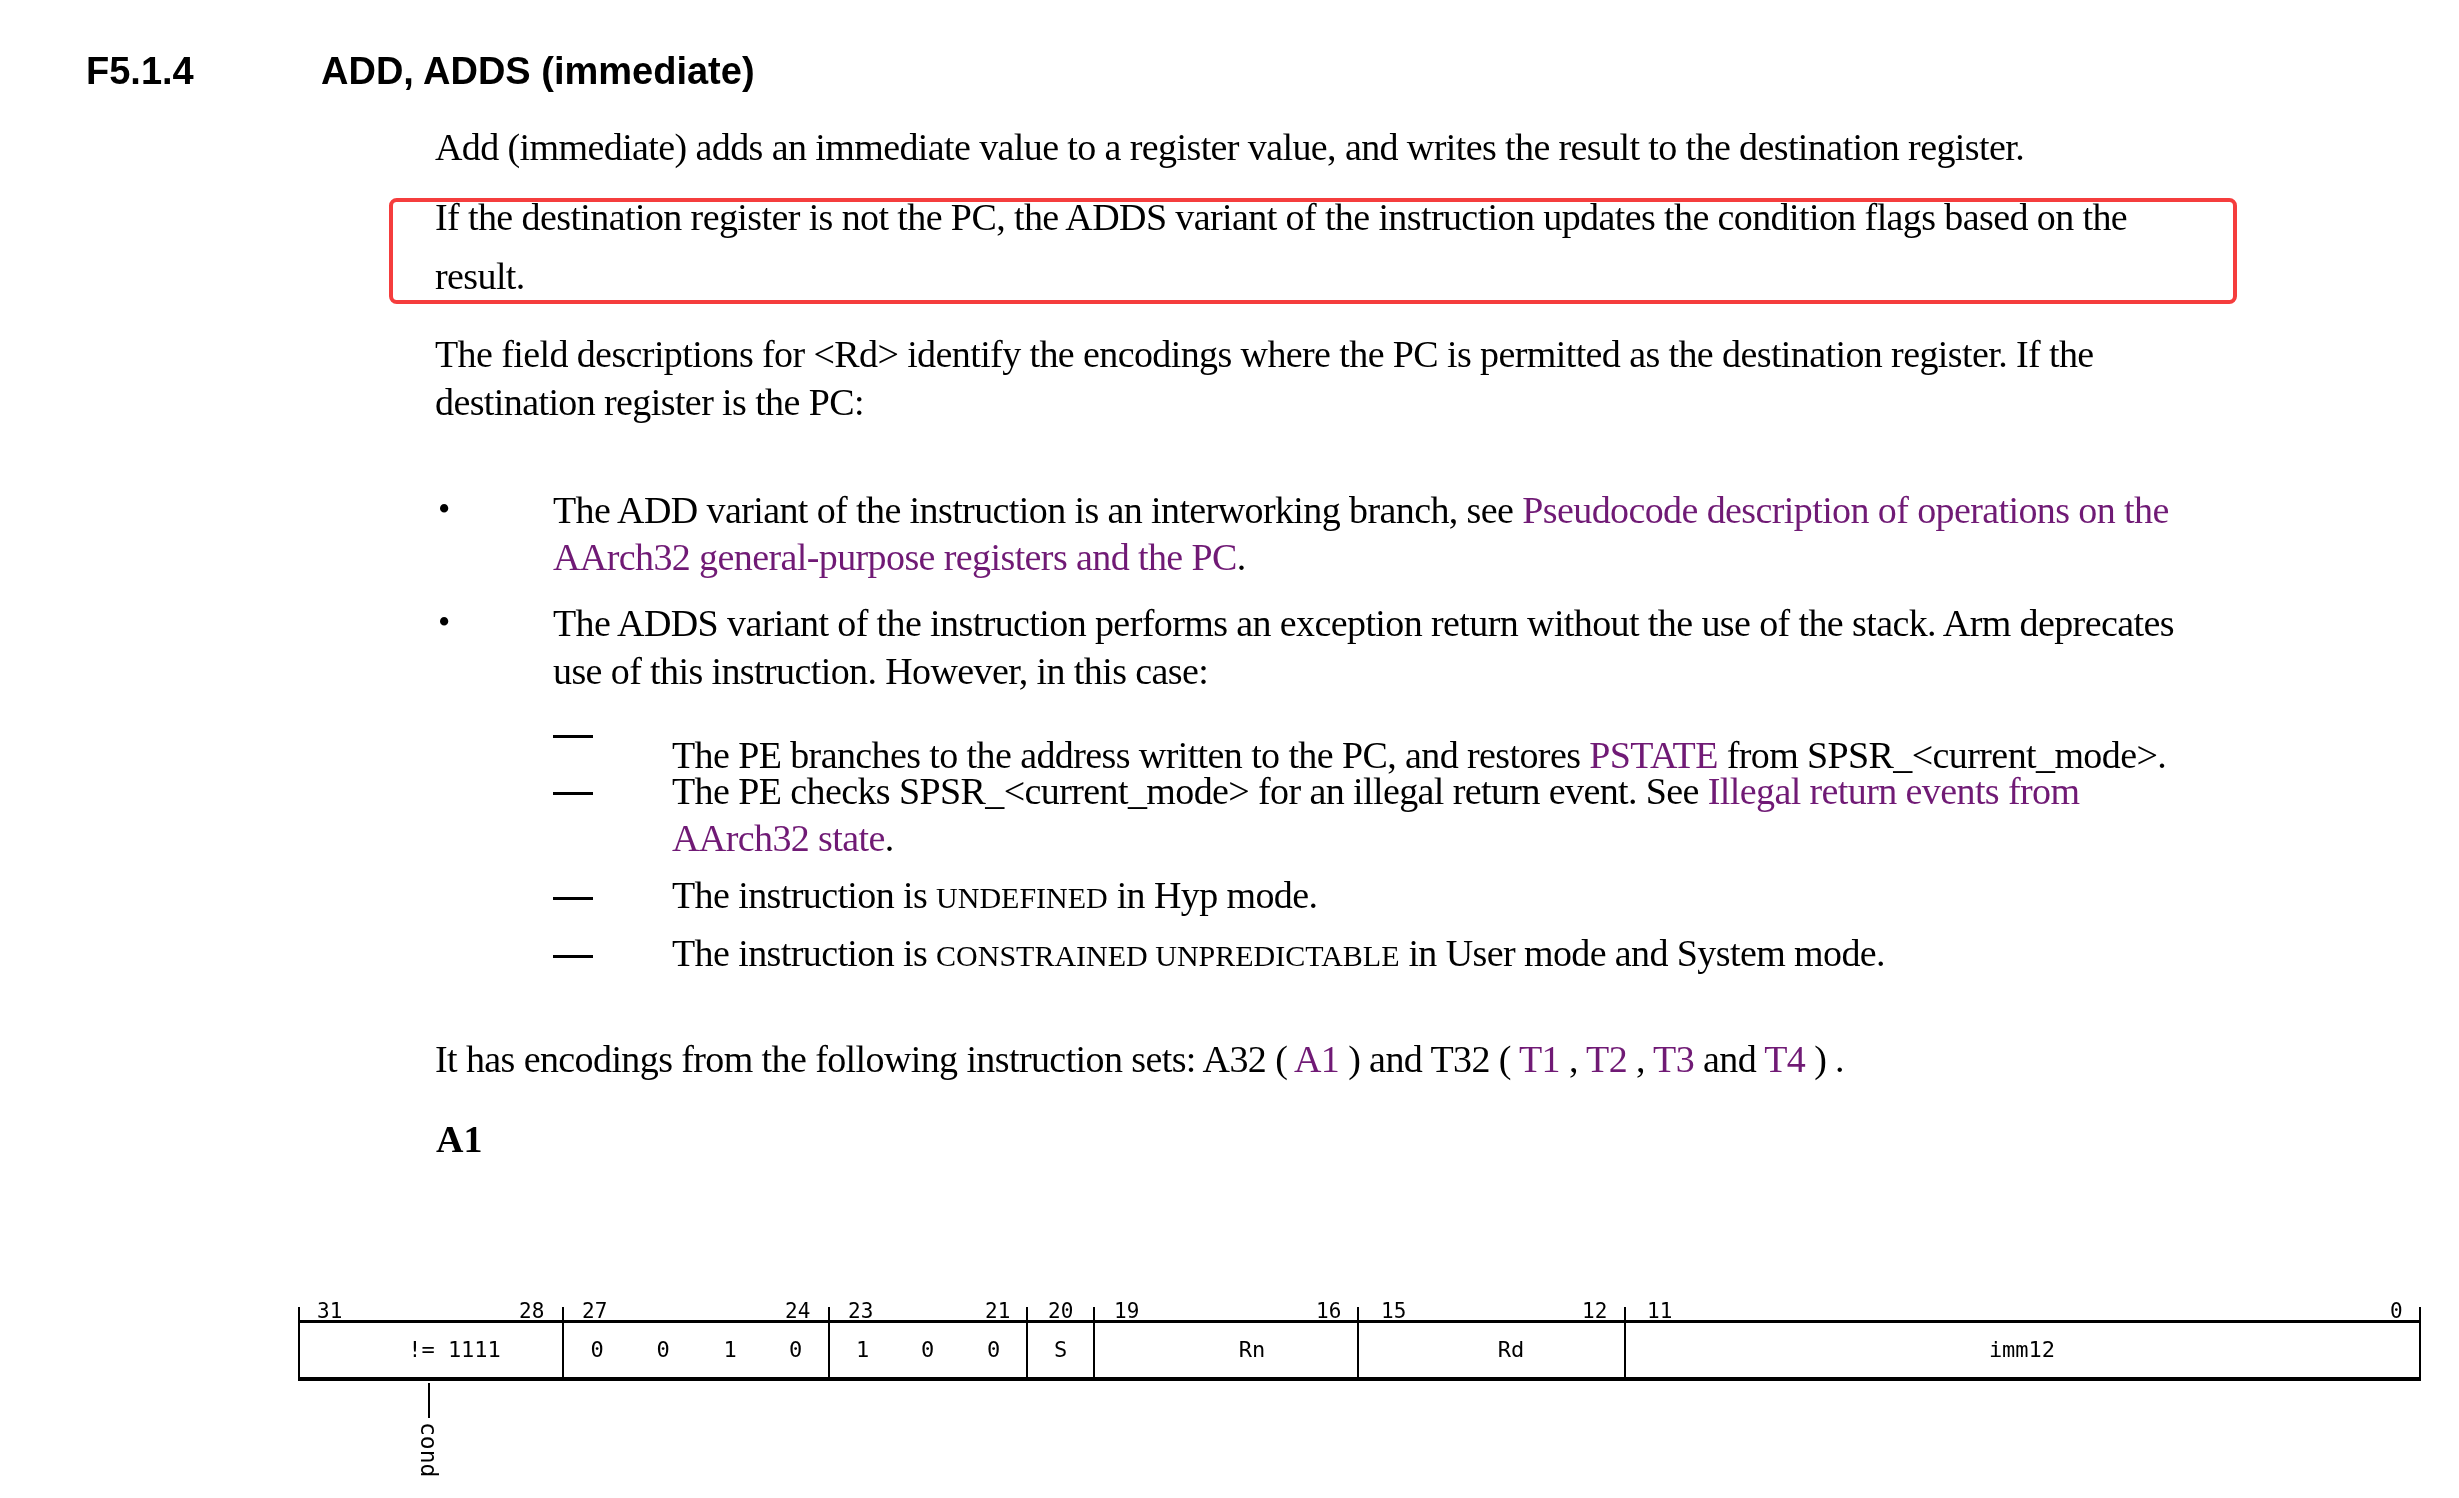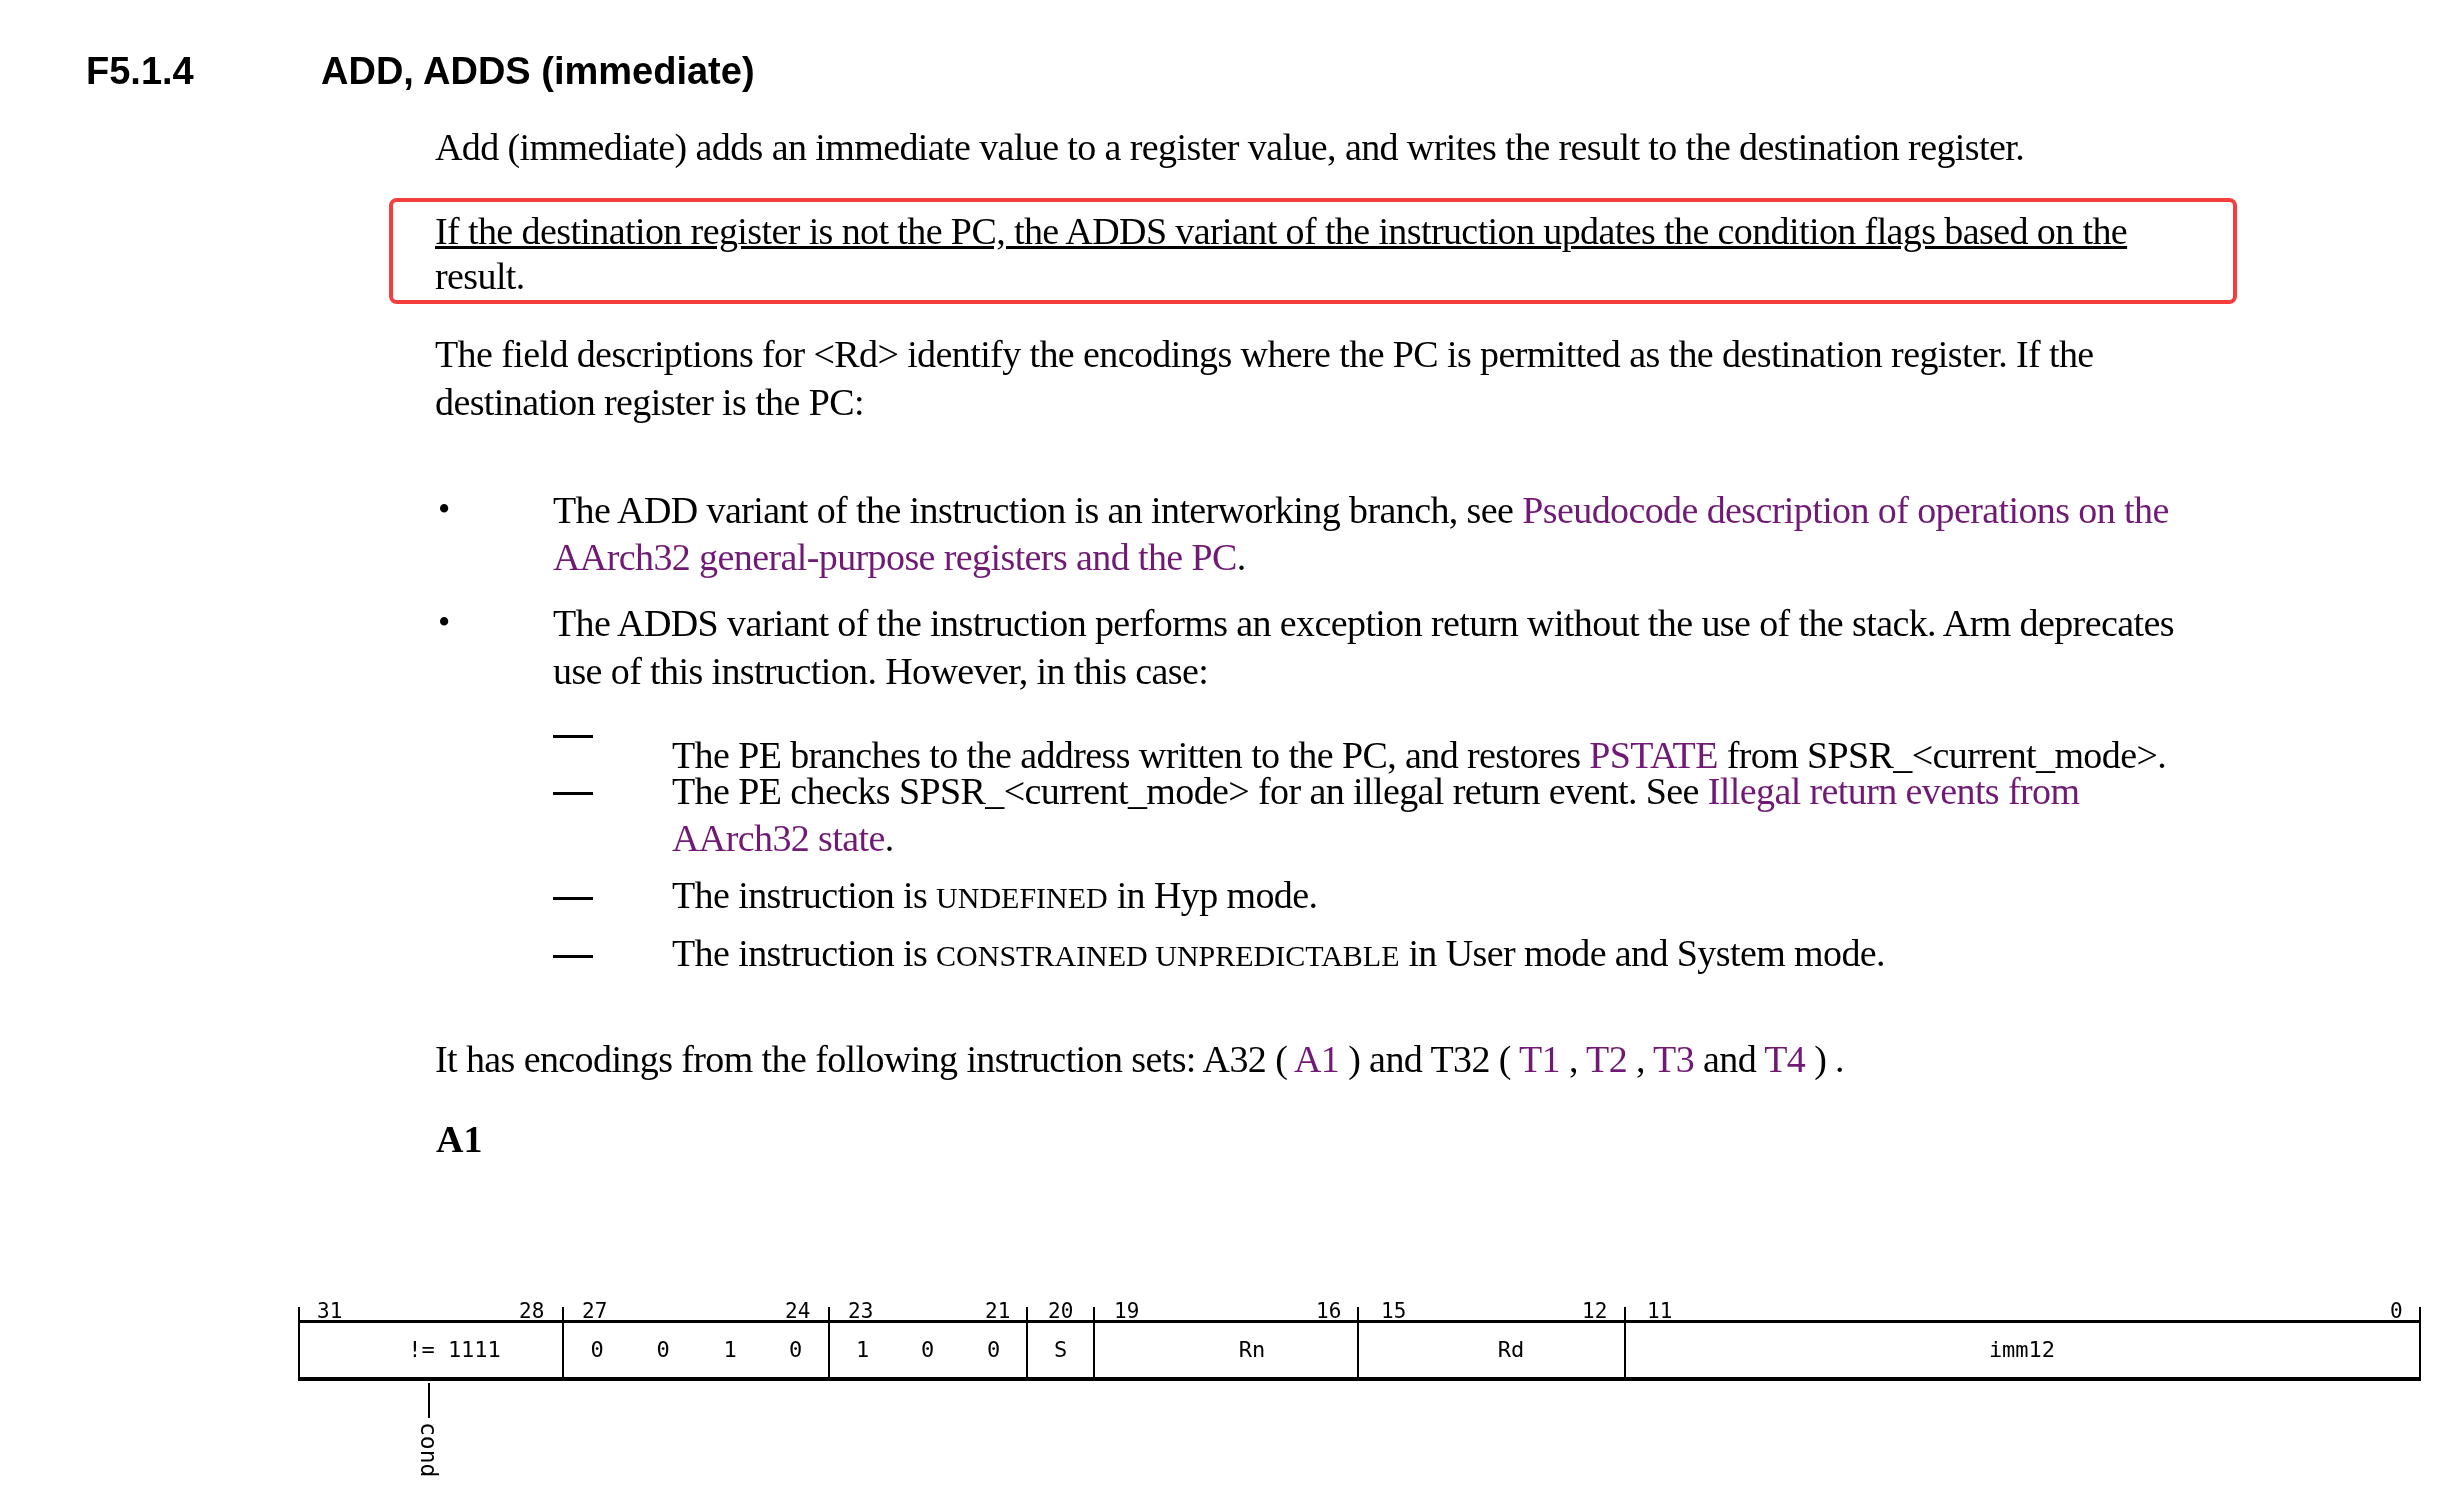--- a/index.html
+++ b/index.html
@@ -29,21 +29,21 @@
 </style>
 </head>
 <body>
 
 <div class="h-num sans">F5.1.4</div>
 <div class="h-title sans">ADD, ADDS (immediate)</div>
 
 <div class="p serif" style="left:435px; top:124px;">Add (immediate) adds an immediate value to a register value, and writes the result to the destination register.</div>
 
 <div class="highlight-box"></div>
-<div class="p serif" style="left:435px; top:208px;text-decoration:underline;">If the destination register is not the PC, the ADDS variant of the instruction updates the condition flags based on the</div>
+<div class="p serif" style="left:435px; top:194px;">If the destination register is not the PC, the ADDS variant of the instruction updates the condition flags based on the</div>
 <div class="p serif" style="left:435px; top:253px;text-align:center;">result.</div>
 
 <div class="p serif" style="left:435px; top:331px;">The field descriptions for &lt;Rd&gt; identify the encodings where the PC is permitted as the destination register. If the</div>
 <div class="p serif" style="left:435px; top:379px;">destination register is the PC:</div>
 
 <div class="bullet serif" style="left:438px; top:490px;">•</div>
 <div class="p serif" style="left:553px; top:487px;">
   <span>The ADD variant of the instruction is an interworking branch, see </span><span class="link">Pseudocode description of operations on the</span>
 </div>
 <div class="p serif" style="left:553px; top:534px;">

